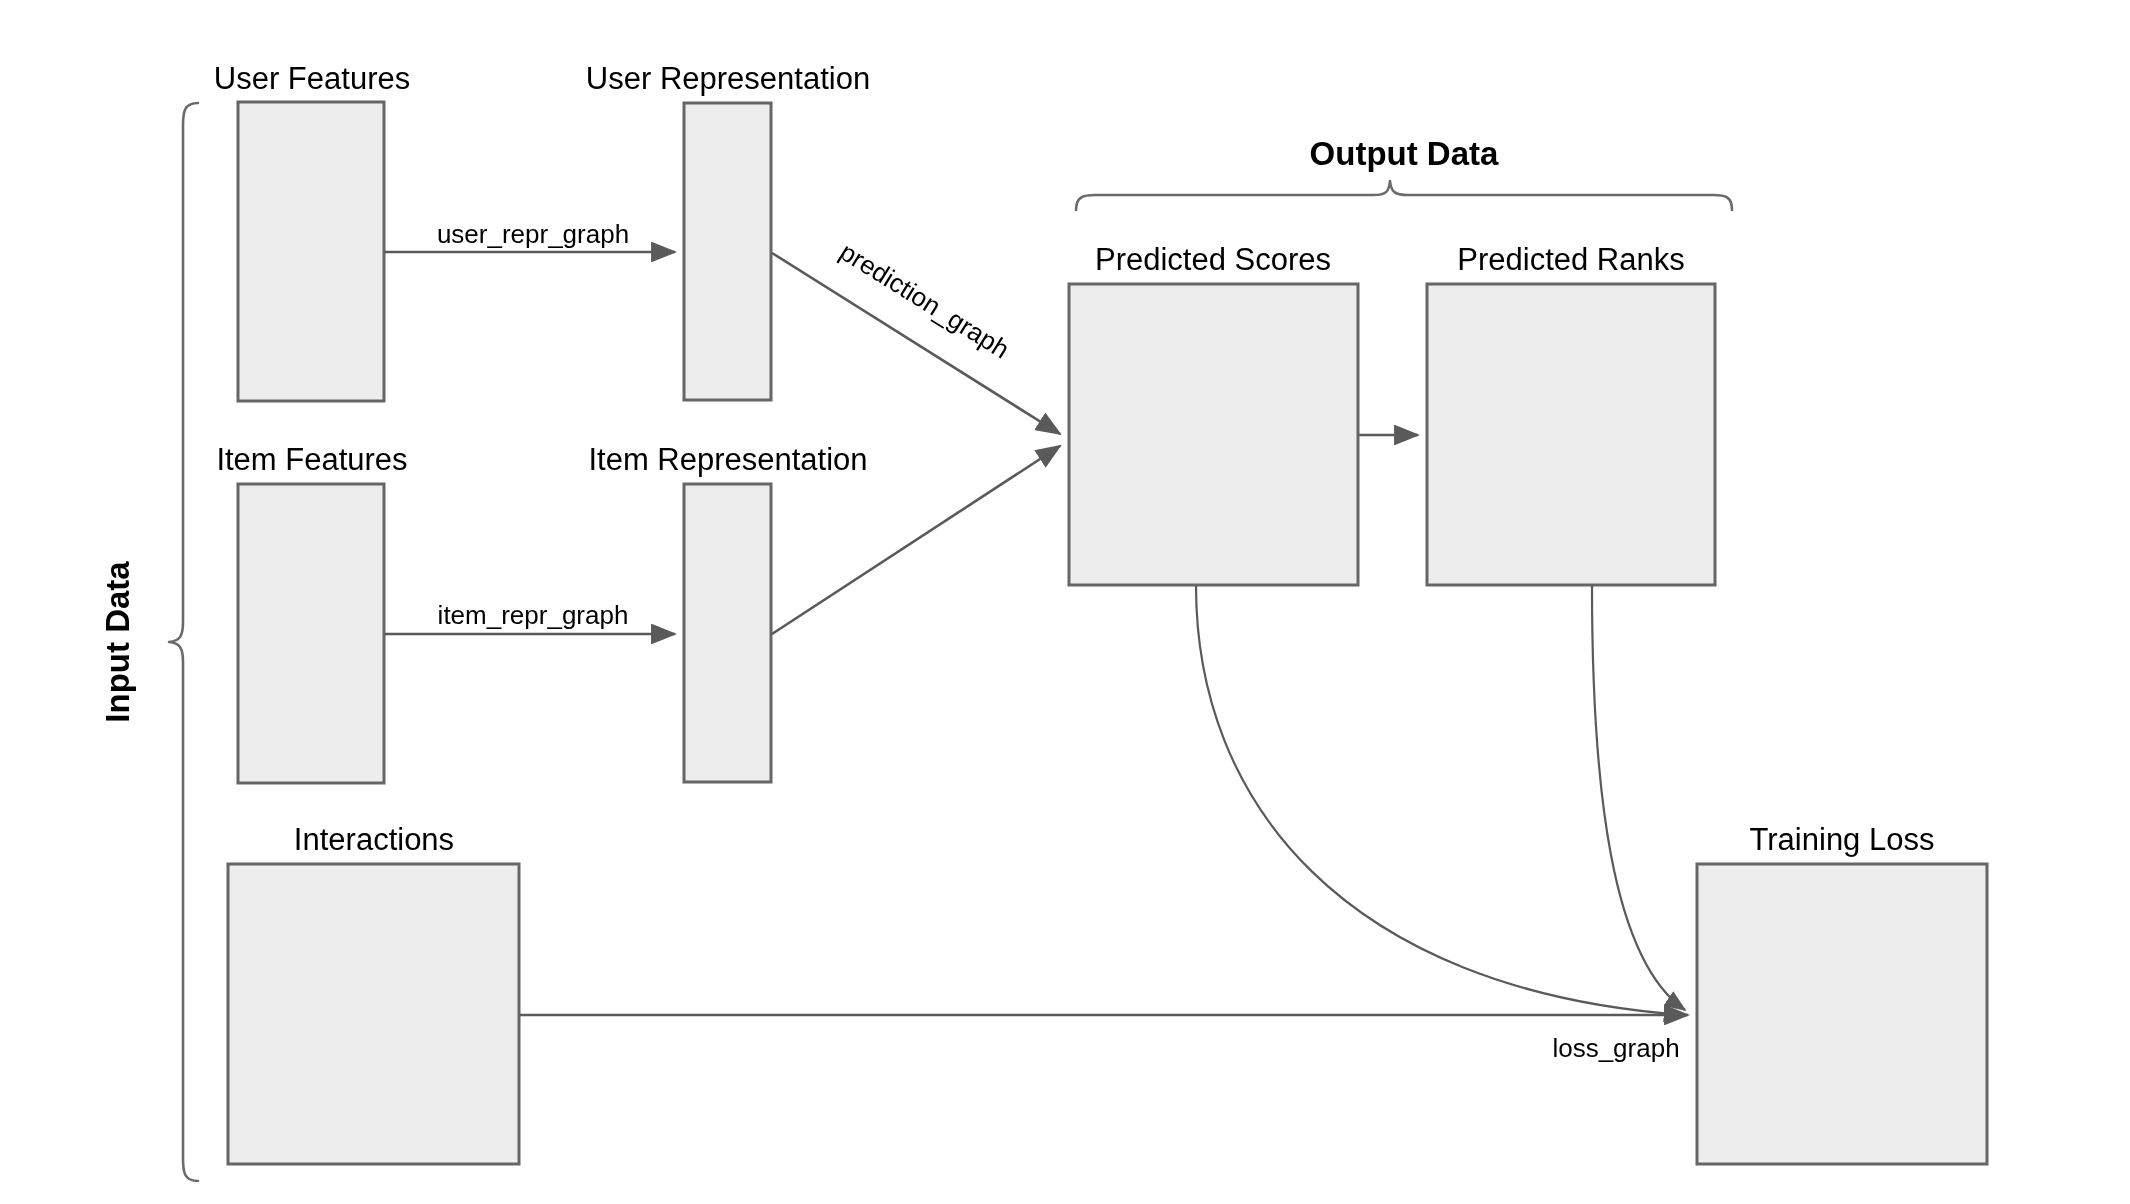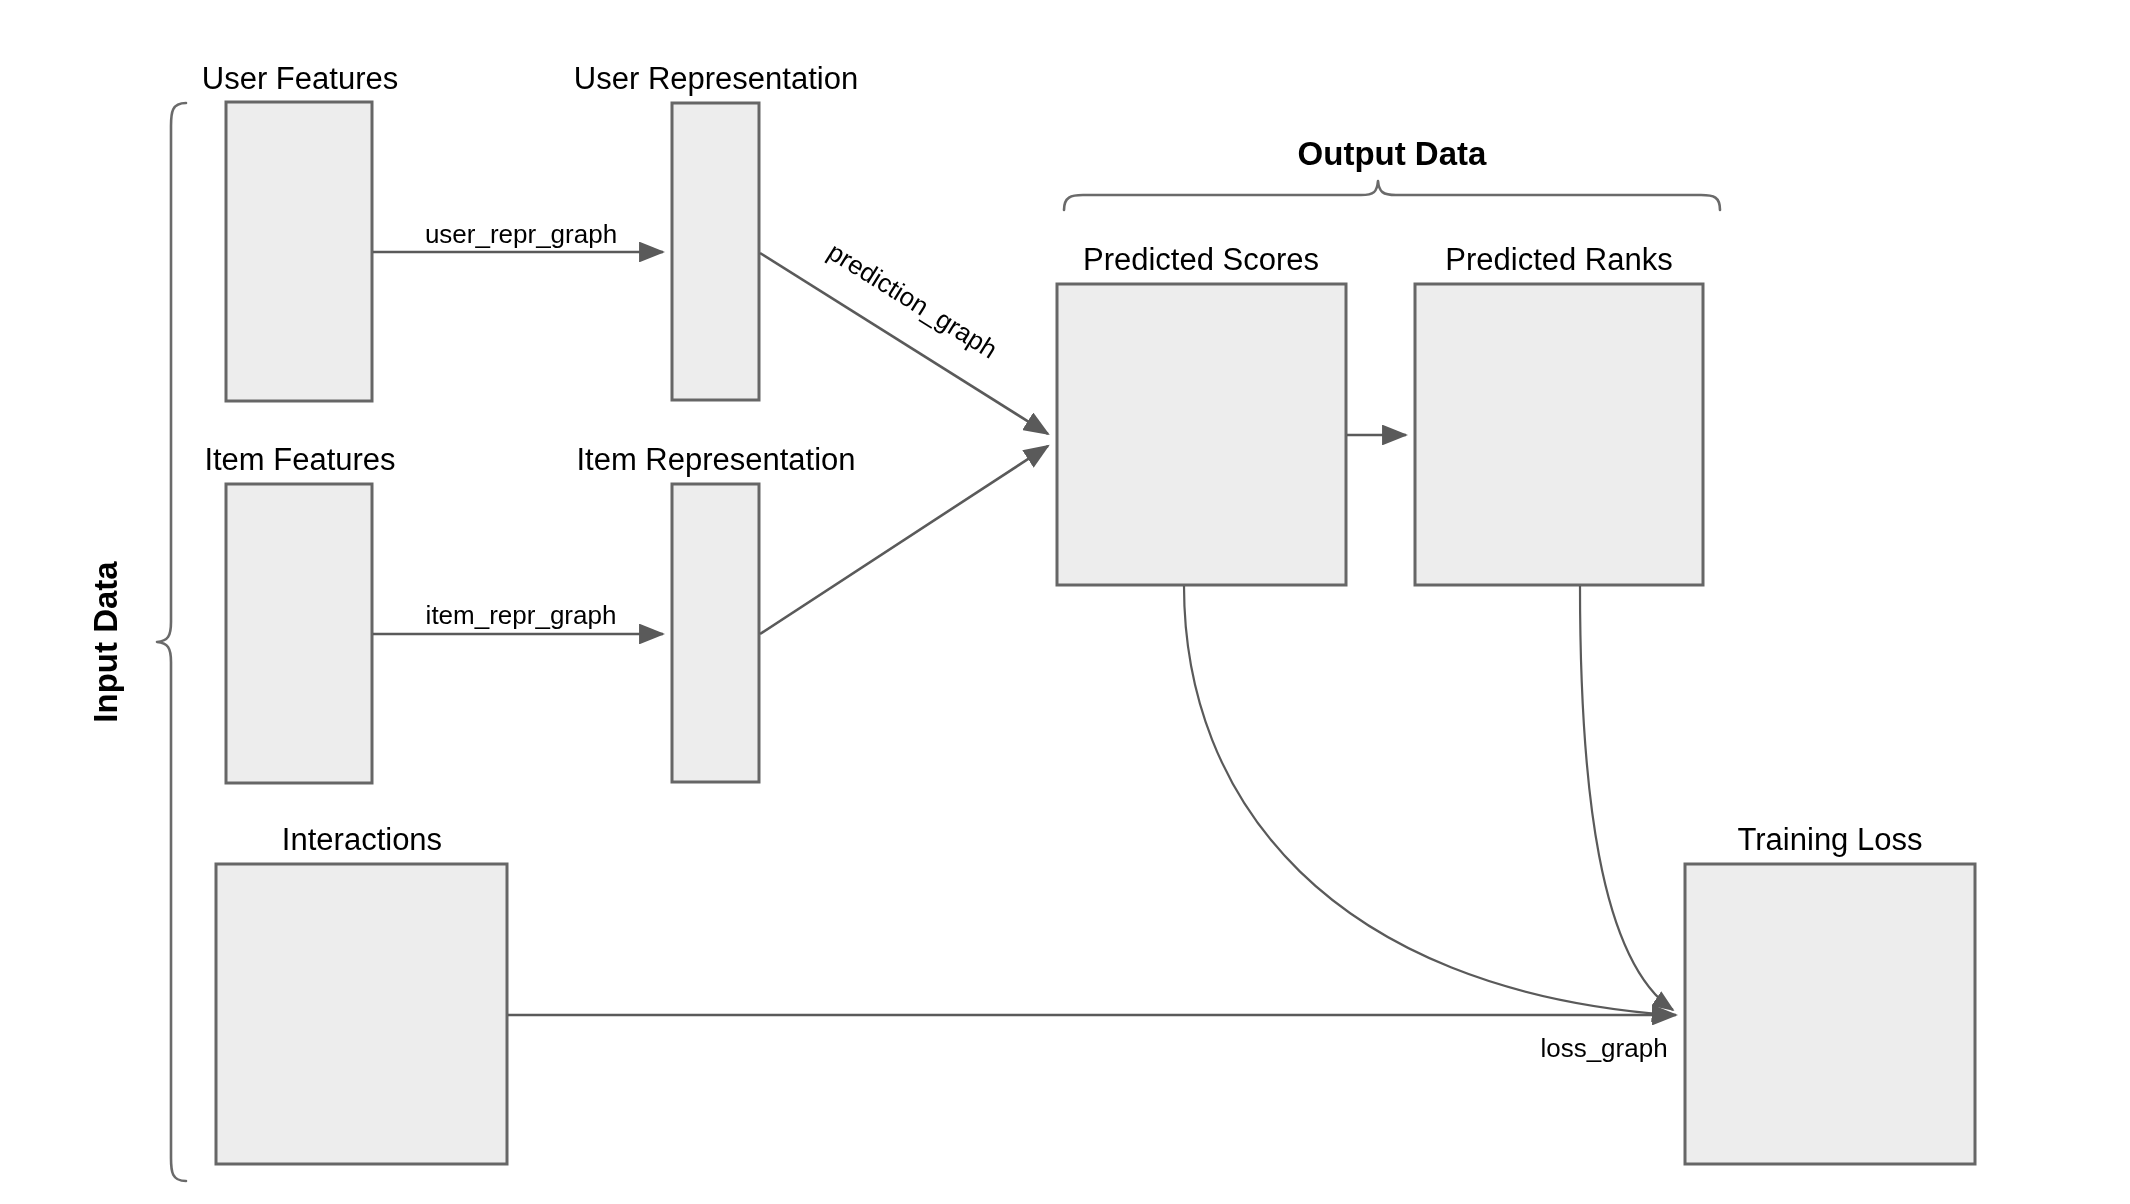--- a/index.html
+++ b/index.html
@@ -10,20 +10,21 @@
   body {
     width: 2130px;
     height: 1204px;
     font-family: "Liberation Sans", sans-serif;
     overflow: hidden;
   }
   #diagram-root {
     position: relative;
     width: 1726px;
     height: 1204px;
+    margin-left: 12px;
   }
   svg.canvas {
     position: absolute;
     top: 0;
     left: 0;
     width: 2130px;
     height: 1204px;
   }
   .node-box {
     fill: #ededed;

